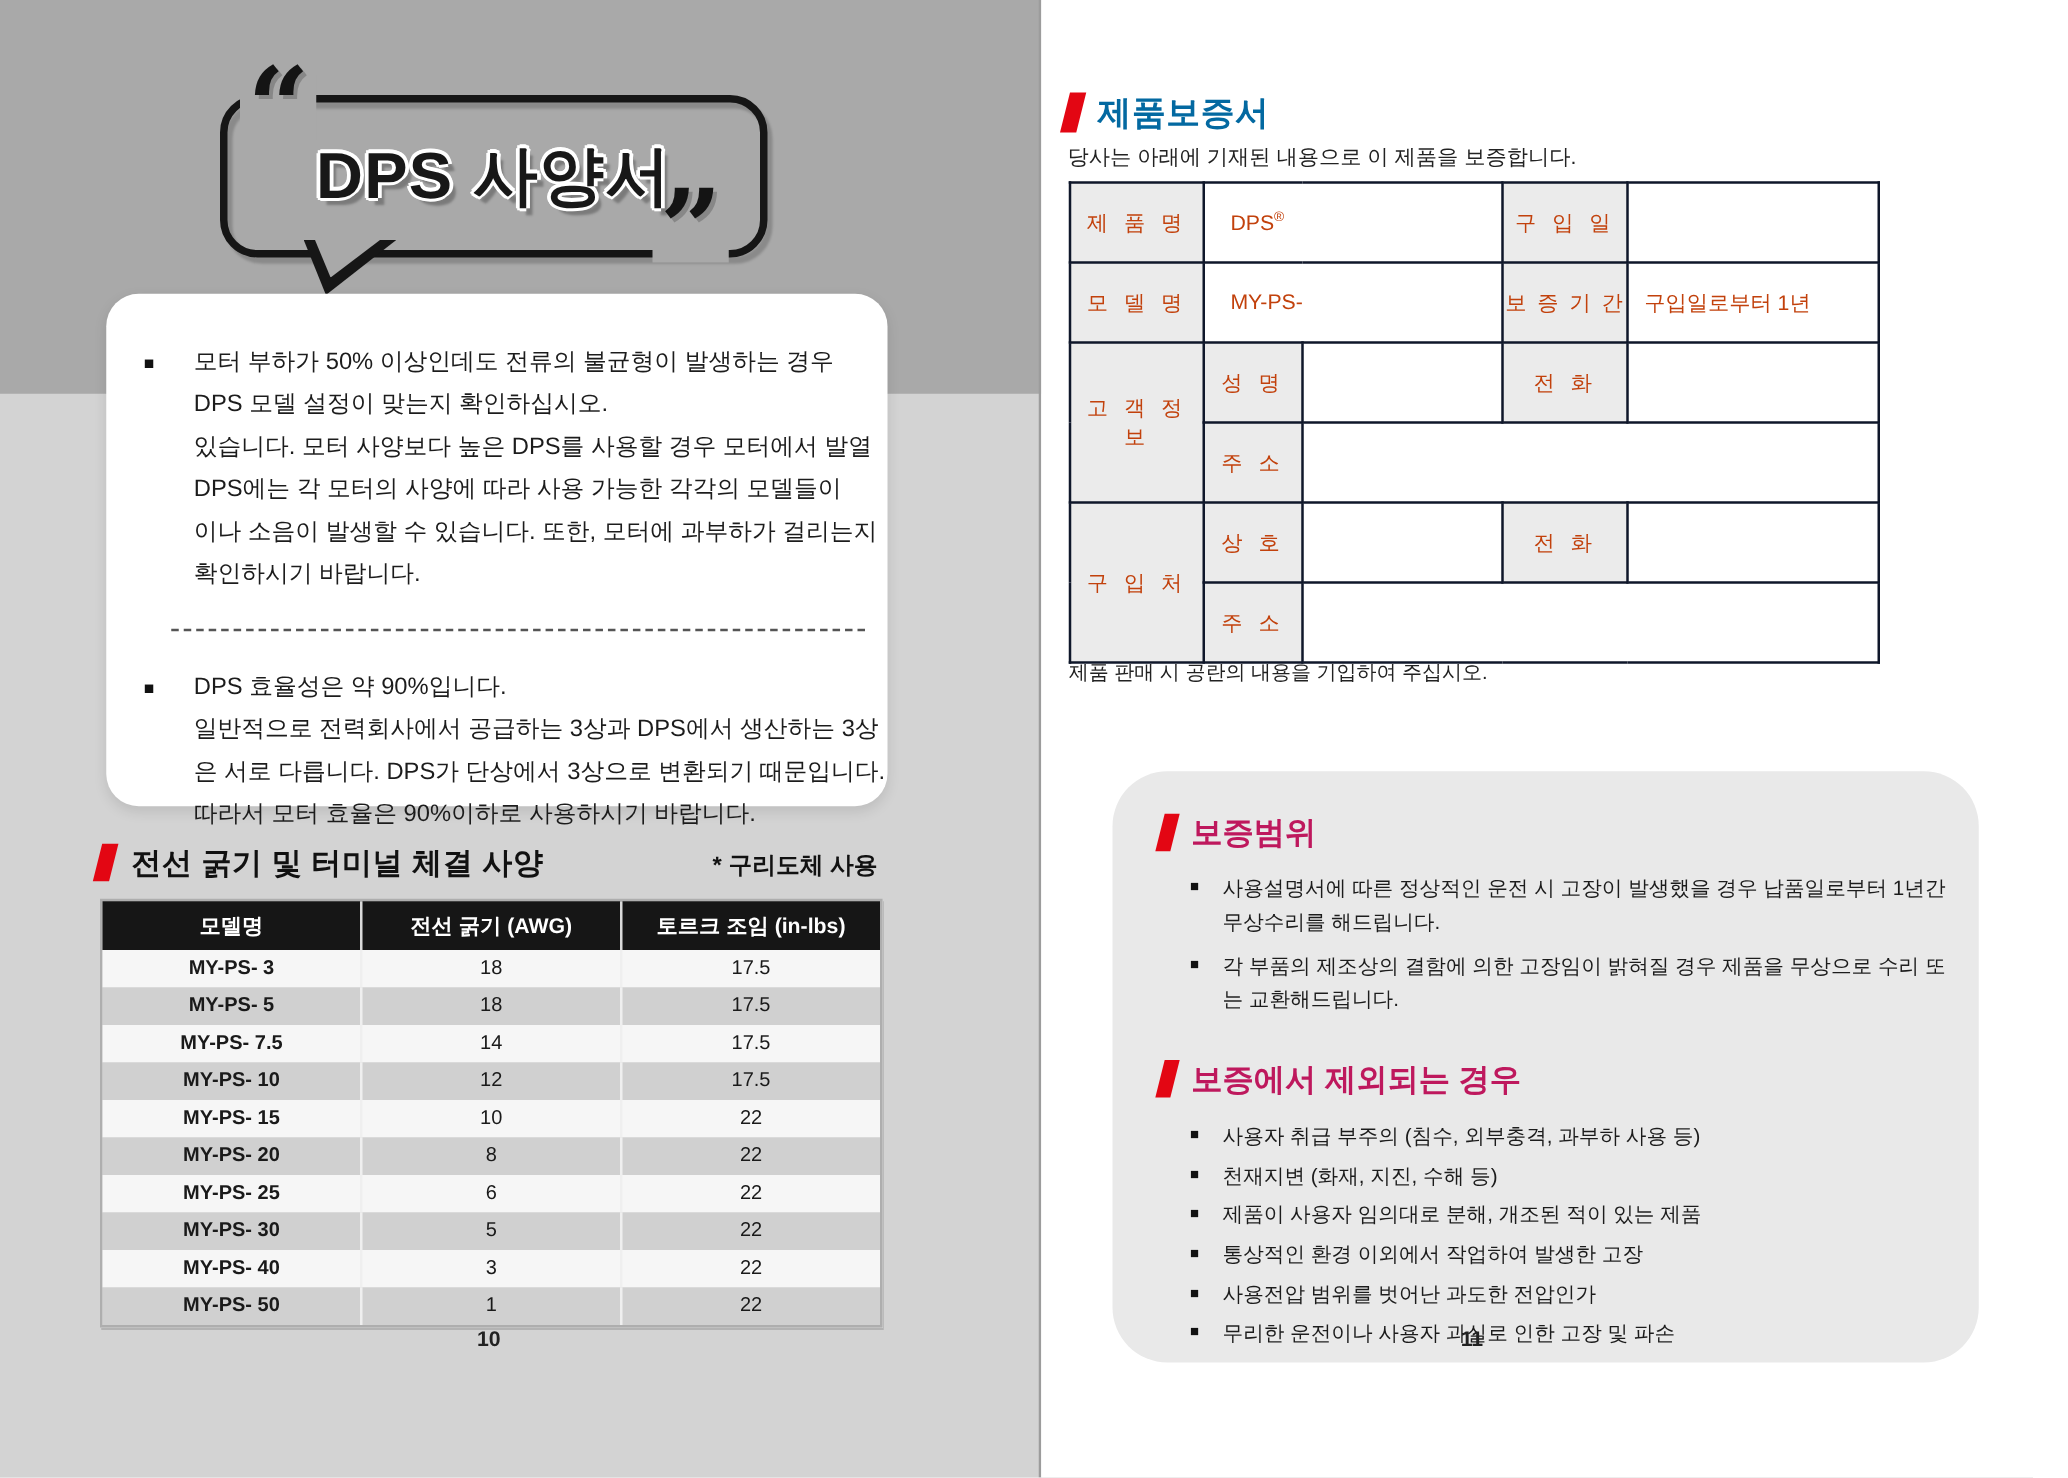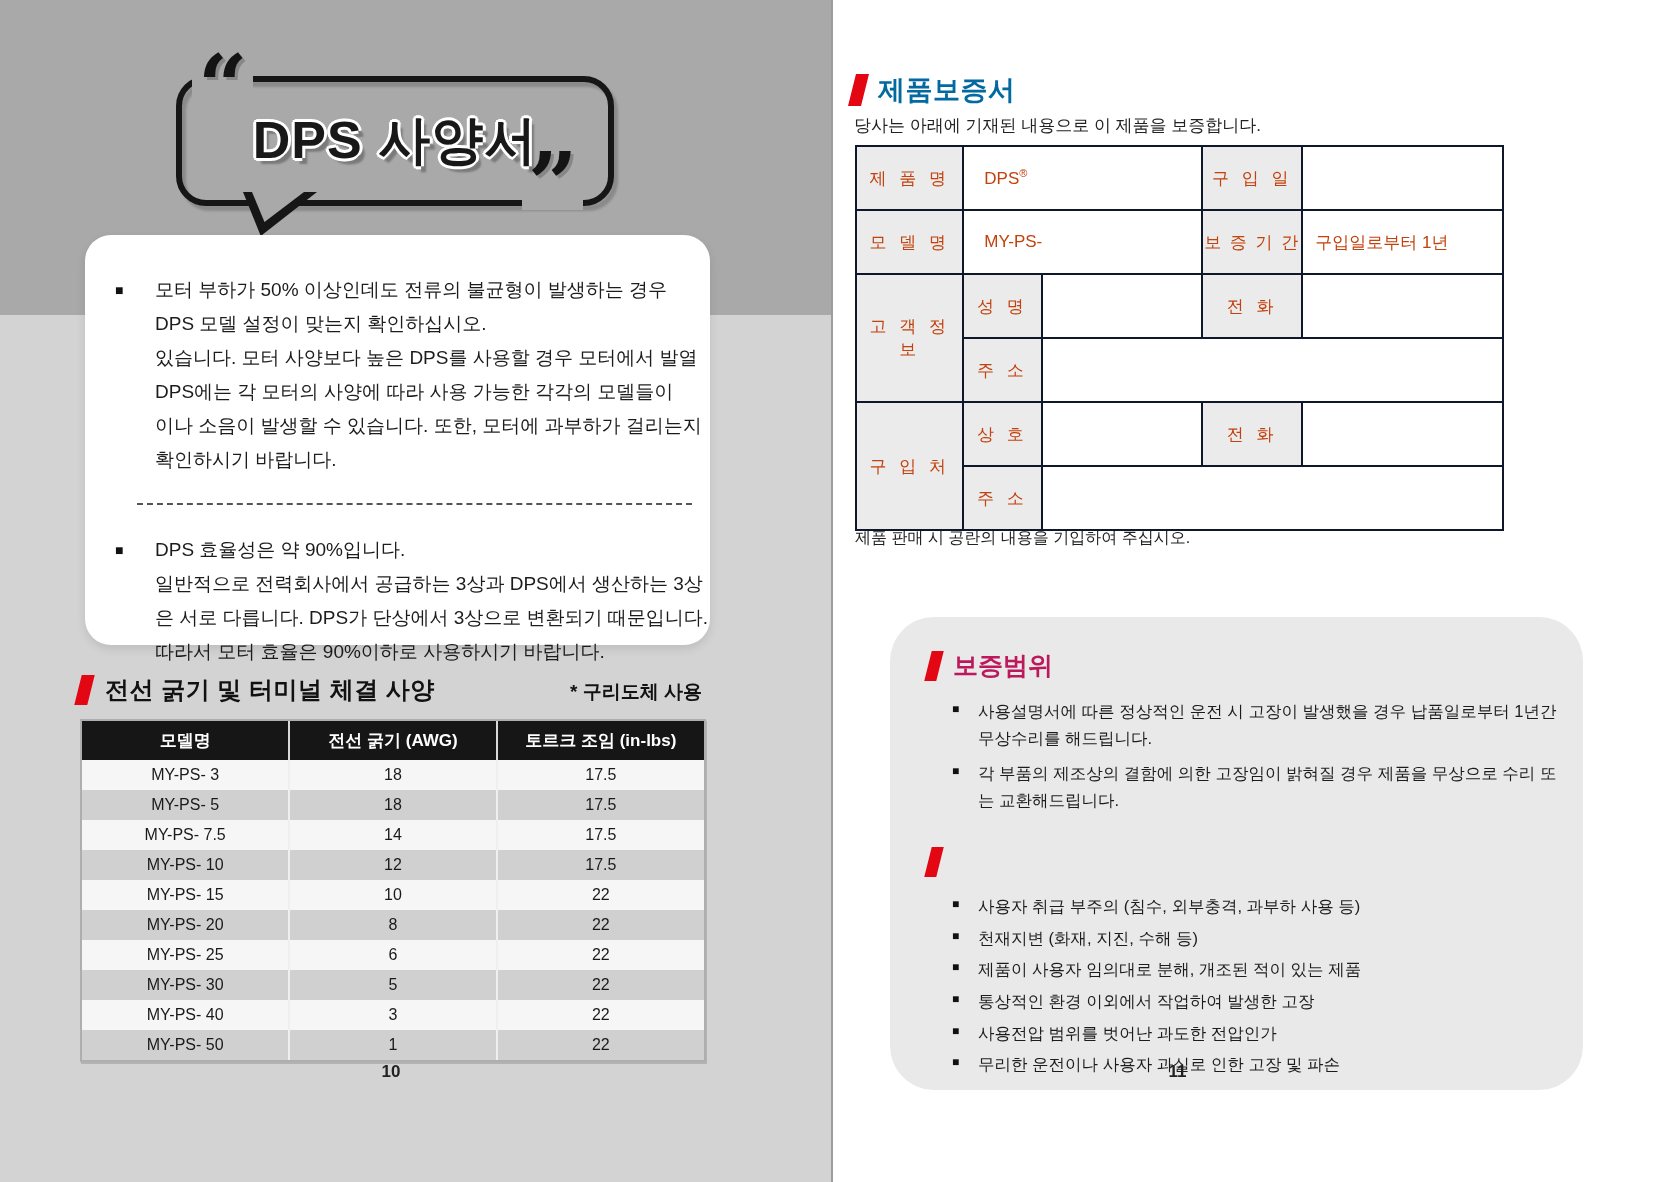--- a/index.html
+++ b/index.html
@@ -48,21 +48,21 @@
 
   .spec-table-wrap{position:absolute;left:80px;top:719px;width:622px;
     border:2px solid #aeaeae;box-shadow:1px 2px 0 rgba(0,0,0,0.15);}
   table.spec{width:100%;border-collapse:collapse;table-layout:fixed;}
   table.spec th{background:#161616;color:#fff;font-size:17px;font-weight:bold;height:37px;}
   table.spec th+th{border-left:2px solid #d9d9d9;}
   table.spec td{height:28px;font-size:16px;text-align:center;color:#1a1a1a;}
   table.spec td+td{border-left:2px solid #efefef;}
   table.spec tbody tr:nth-child(odd){background:#f6f6f6;}
   table.spec tbody tr:nth-child(even){background:#d0d0d0;}
-  table.spec td.model{font-weight:normal;}
+  table.spec td.model{font-weight:bold;}
 
   .page-num{position:absolute;font-size:17px;font-weight:bold;color:#222;text-align:center;}
   .page-num-left{left:80px;top:1062px;width:622px;}
   .page-num-right{left:22px;top:1062px;width:645px;}
 
   
   .right-page{position:absolute;left:833px;top:0;width:821px;height:1182px;background:#ffffff;}
   .r-header{position:absolute;left:19px;top:72px;display:flex;align-items:center;}
   .r-header .accent-bar{height:32px;}
   .r-title{font-size:27px;font-weight:bold;color:#0369a1;margin-left:13px;letter-spacing:0.5px;}
@@ -273,20 +273,21 @@
           </div>
           <div class="g-bullet">
             <span class="sq">■</span>
             <span>각 부품의 제조상의 결함에 의한 고장임이 밝혀질 경우 제품을 무상으로 수리 또는 교환해드립니다.</span>
           </div>
         </div>
 
       <div class="gap-lg"></div>
       <div class="box-header">
         <span class="accent-bar"></span>
+        <span class="box-title">보증에서 제외되는 경우</span>
       </div>
       <div class="g-list tight">
           <div class="g-bullet">
             <span class="sq">■</span>
             <span>사용자 취급 부주의 (침수, 외부충격, 과부하 사용 등)</span>
           </div>
           <div class="g-bullet">
             <span class="sq">■</span>
             <span>천재지변 (화재, 지진, 수해 등)</span>
           </div>

